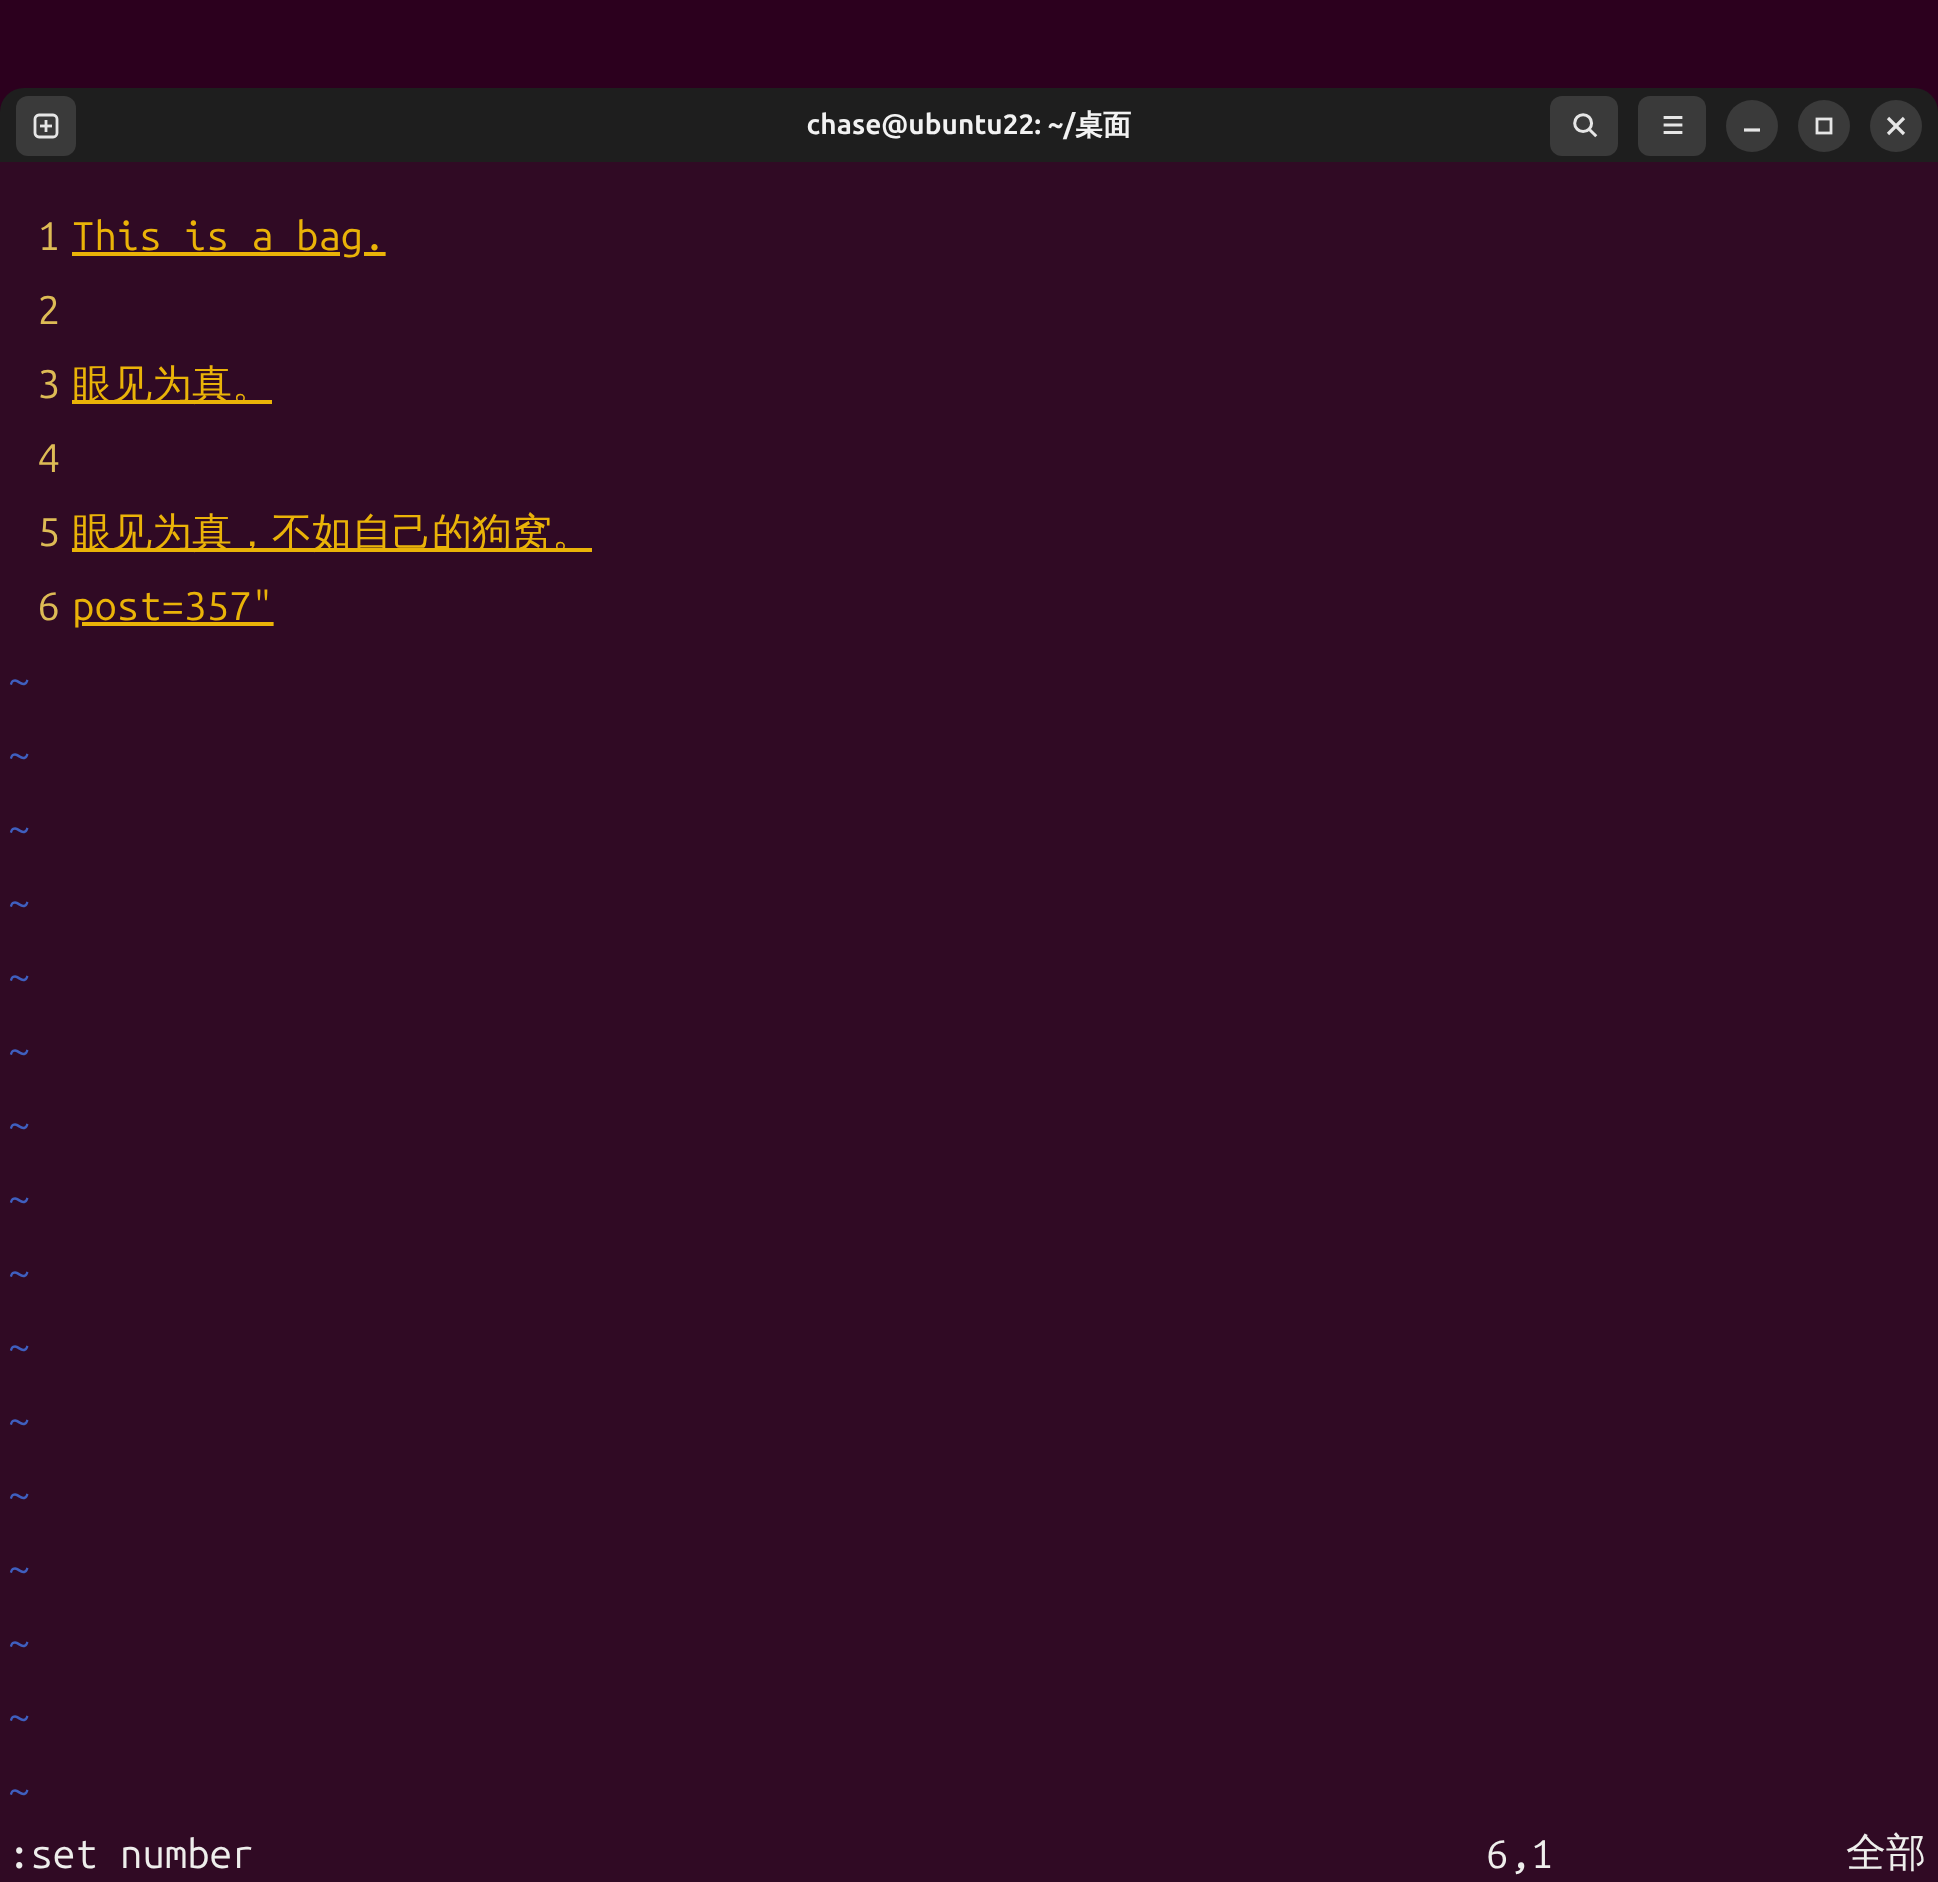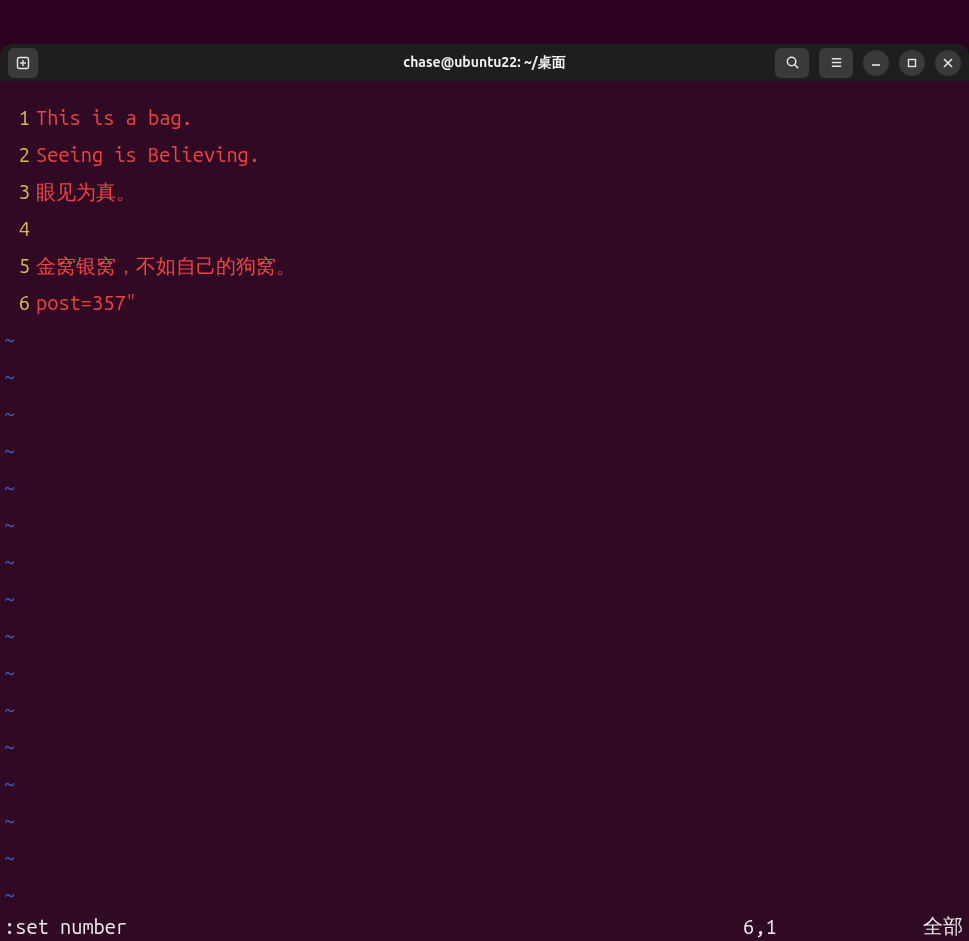--- a/index.html
+++ b/index.html
@@ -59,21 +59,21 @@
       background: #300a24;
       color: #eeeeec;
       font-size: 20px;
       line-height: 27px;
       padding: 0;
       position: relative;
     }
     .content { padding-top: 18px; }
     .line { display: flex; white-space: pre; padding: 0 4px 0 4px; height:37px; align-items:center; }
     .lnum { color: #ddbb55; width: 32px; text-align: right; padding-right: 6px; display:inline-block; }
-    .ltext { color: #ef4444; }
+    .ltext { color: #eab308; text-decoration: underline; }
     .tilde-line { color: #3f5fbf; padding: 0 4px; height:37px; display:flex; align-items:center; }
 
     
     .statusbar {
       height: 28px;
       background: #300a24;
       color: #eeeeec;
       font-size: 20px;
       display: flex;
       align-items: center;
@@ -128,24 +128,24 @@
         <line x1="2" y1="2" x2="10" y2="10"></line>
         <line x1="10" y1="2" x2="2" y2="10"></line>
       </svg>
     </div>
   </div>
 </div>
 
 <div class="terminal">
   <div class="content" id="content">
       <div class="line"><span class="lnum">1</span><span class="ltext">This is a bag.</span></div>
-      <div class="line"><span class="lnum">2</span><span class="ltext">Seeing is Believing.</span></div>
+      <div class="line"><span class="lnum">2</span></div>
       <div class="line"><span class="lnum">3</span><span class="ltext">眼见为真。</span></div>
       <div class="line"><span class="lnum">4</span></div>
-      <div class="line"><span class="lnum">5</span><span class="ltext">金窝银窝，不如自己的狗窝。</span></div>
+      <div class="line"><span class="lnum">5</span><span class="ltext">眼见为真，不如自己的狗窝。</span></div>
       <div class="line"><span class="lnum">6</span><span class="ltext">post=357"</span></div>
       <div class="tilde-line">~</div>
       <div class="tilde-line">~</div>
       <div class="tilde-line">~</div>
       <div class="tilde-line">~</div>
       <div class="tilde-line">~</div>
       <div class="tilde-line">~</div>
       <div class="tilde-line">~</div>
       <div class="tilde-line">~</div>
       <div class="tilde-line">~</div>

